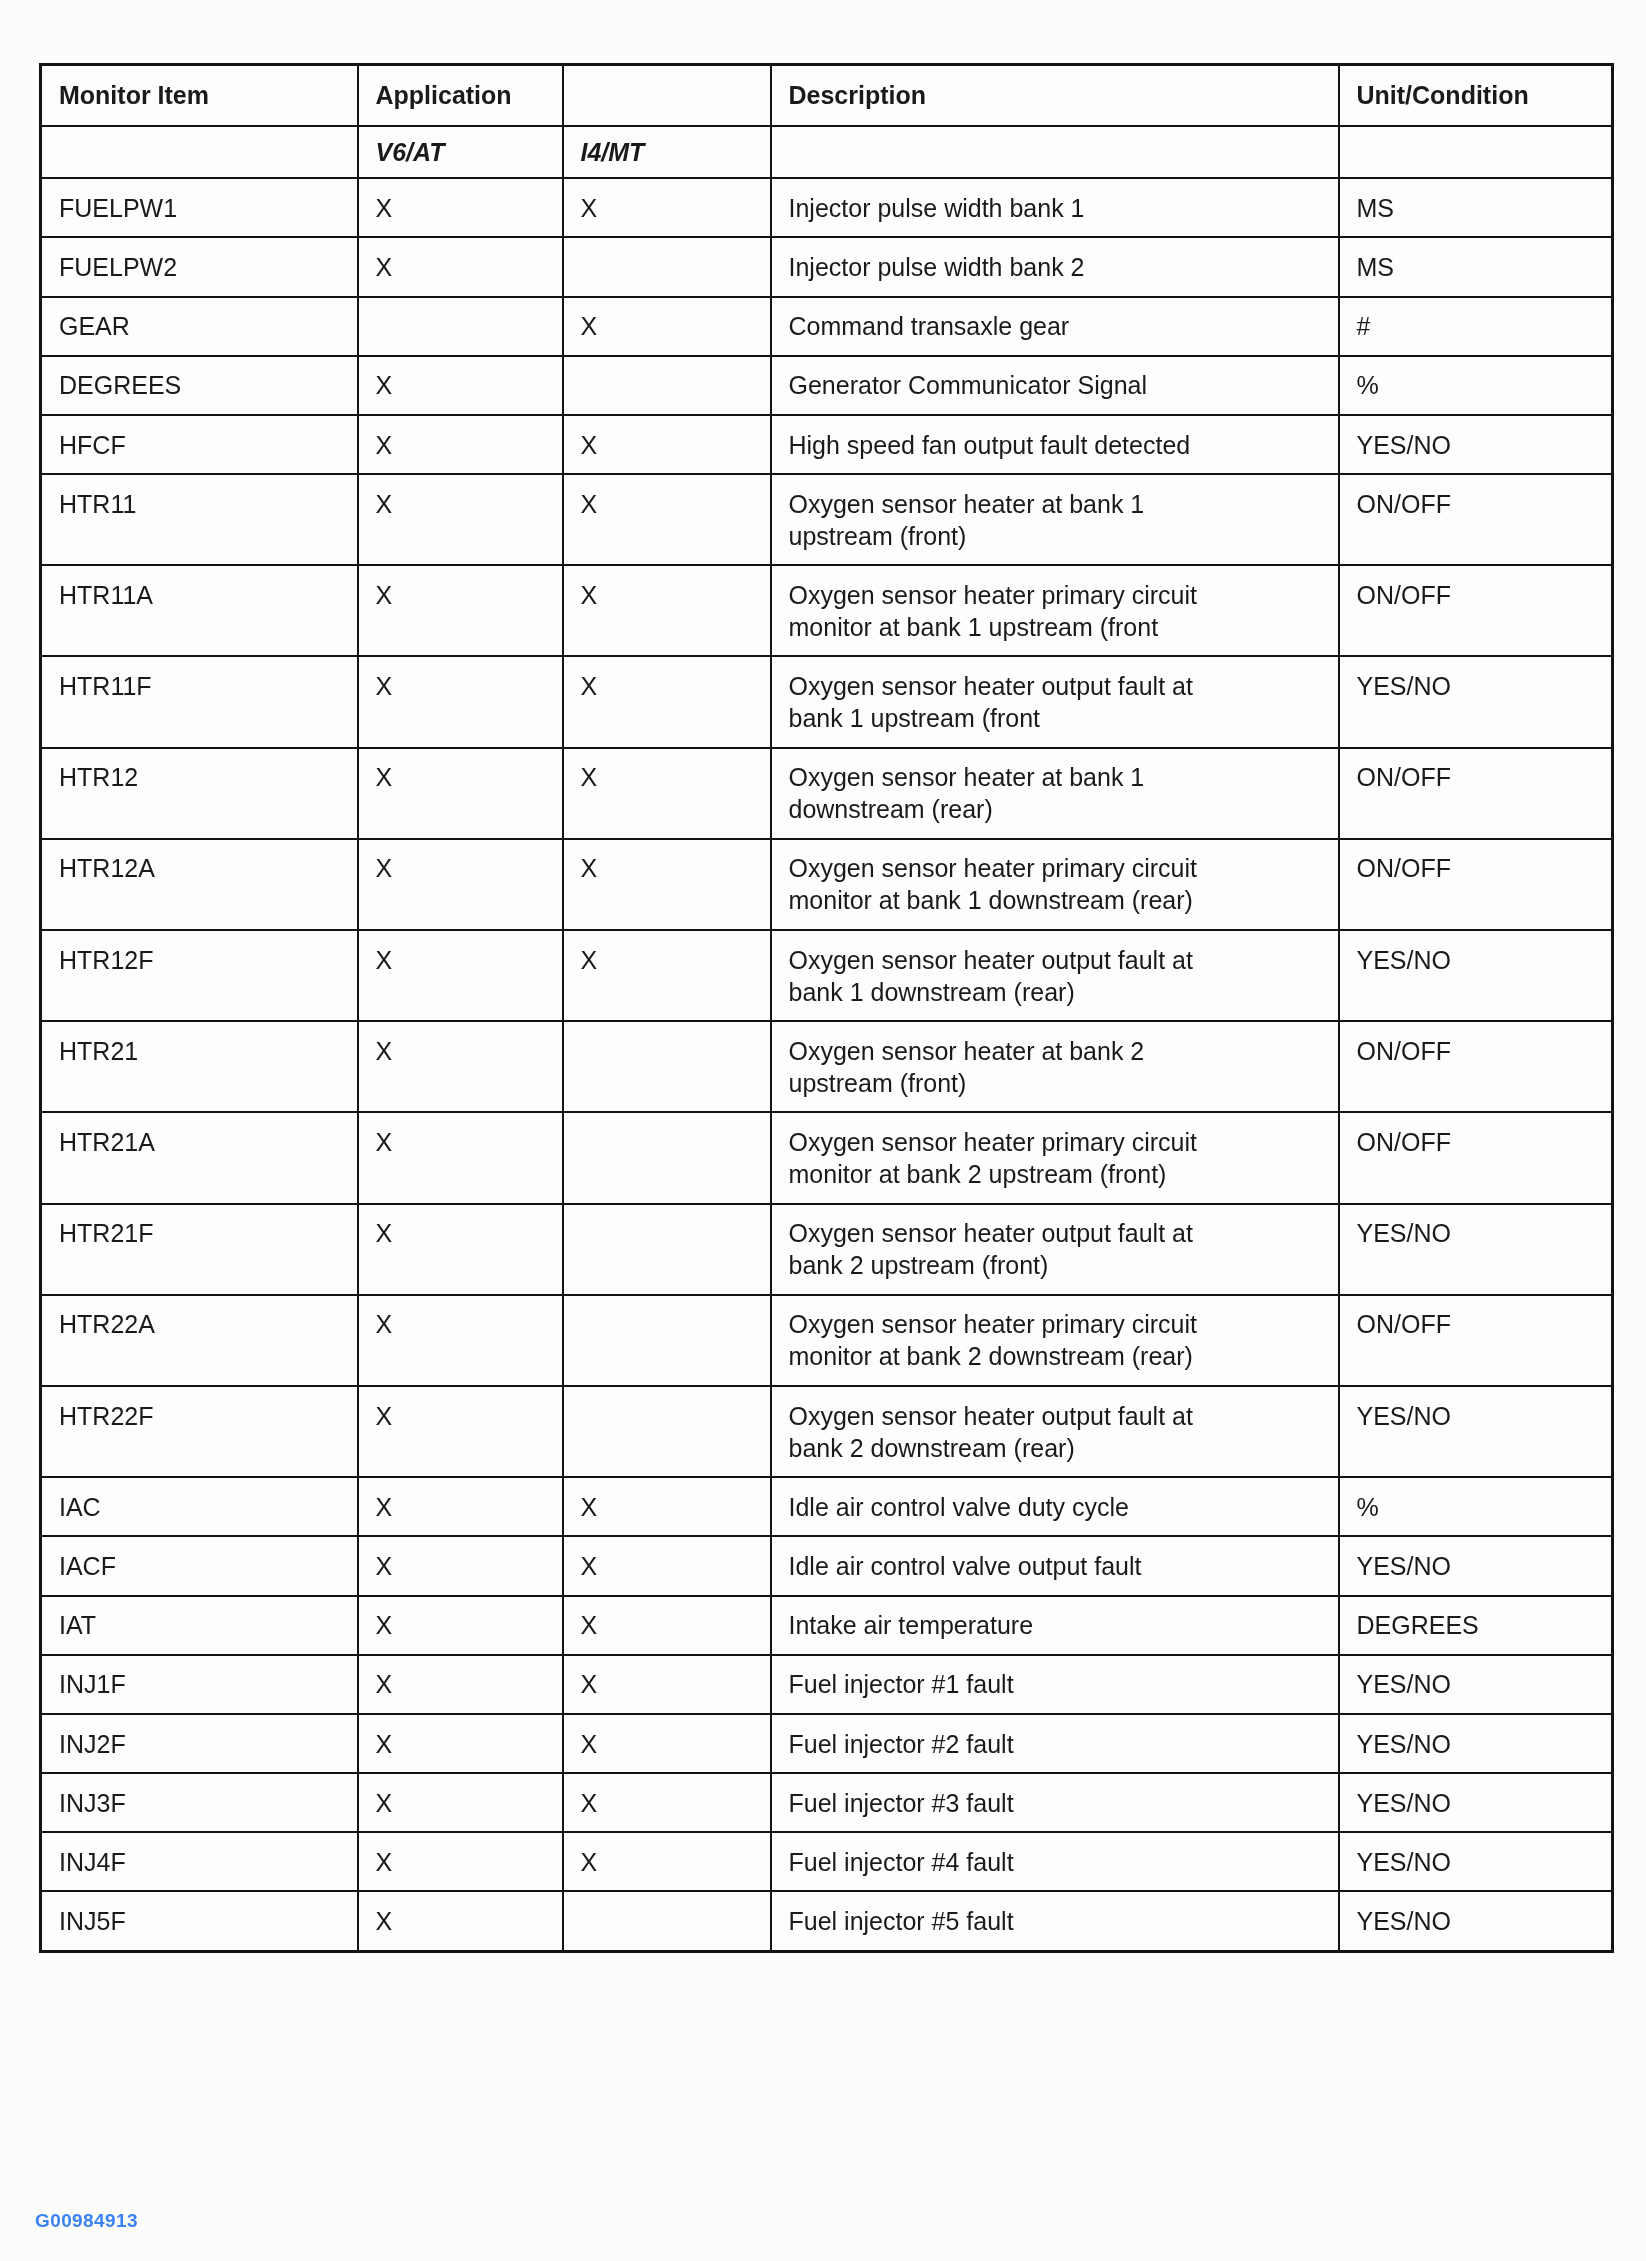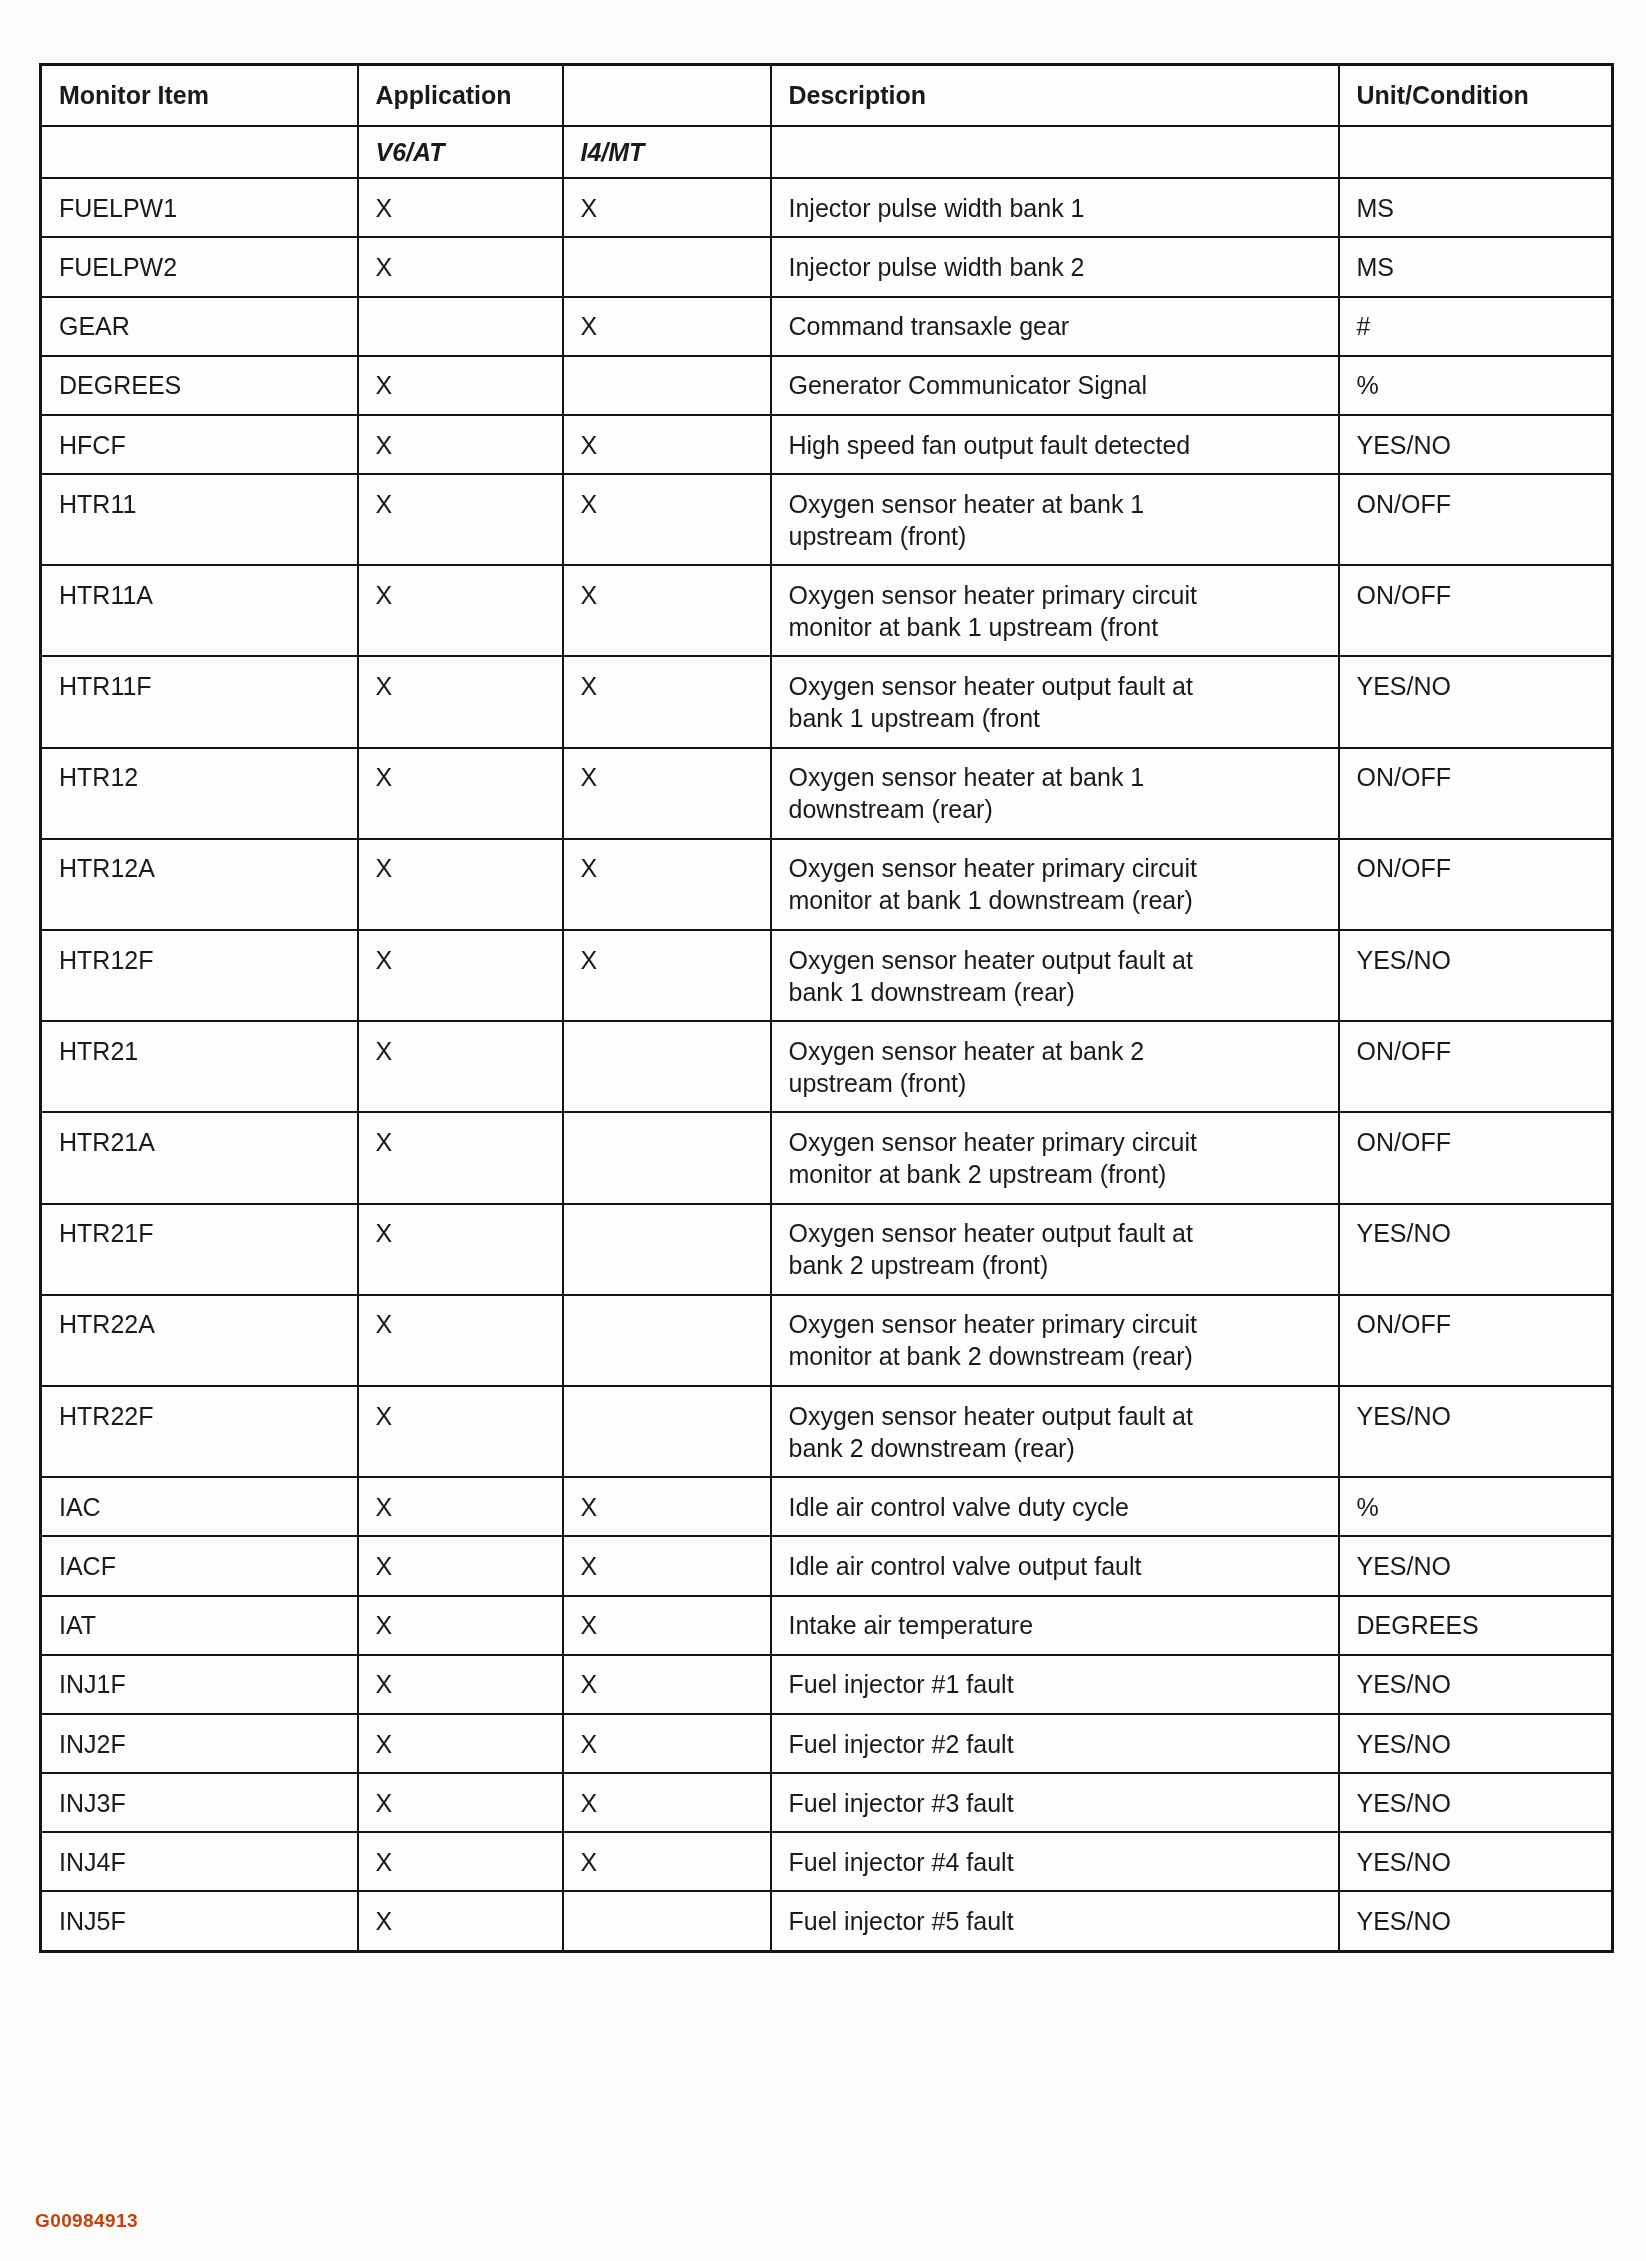--- a/index.html
+++ b/index.html
@@ -48,21 +48,21 @@
     white-space: nowrap;
     font-style: italic;
   }
   .footer-code {
     position: absolute;
     left: 35px;
     top: 2210px;
     font-size: 19px;
     font-weight: bold;
     letter-spacing: 0.4px;
-    color: #c2410c;
+    color: #3b82f6;
   }
 </style>
 </head>
 <body>
 
 <table class="monitor-table">
   <colgroup>
     <col style="width:317px">
     <col style="width:205px">
     <col style="width:208px">

